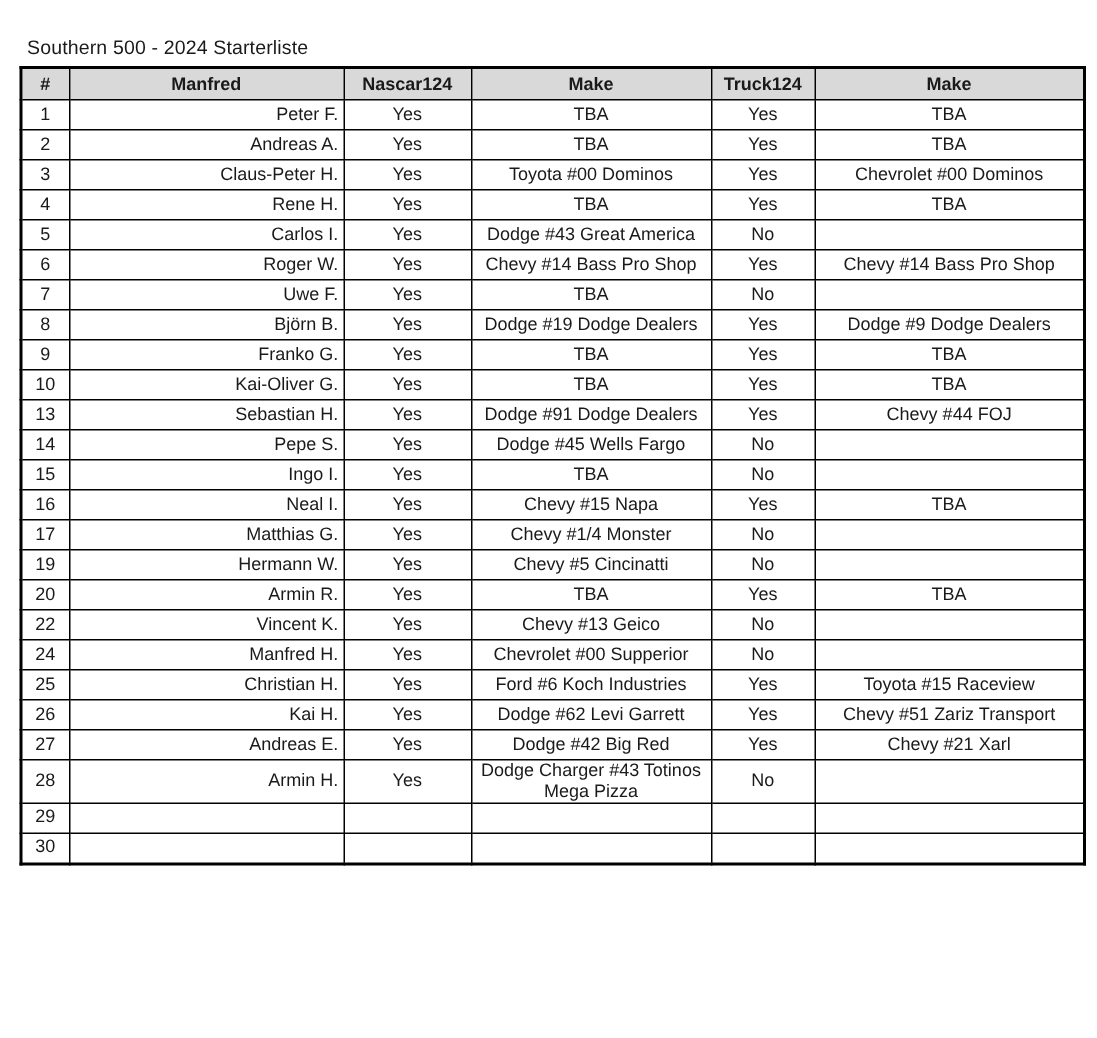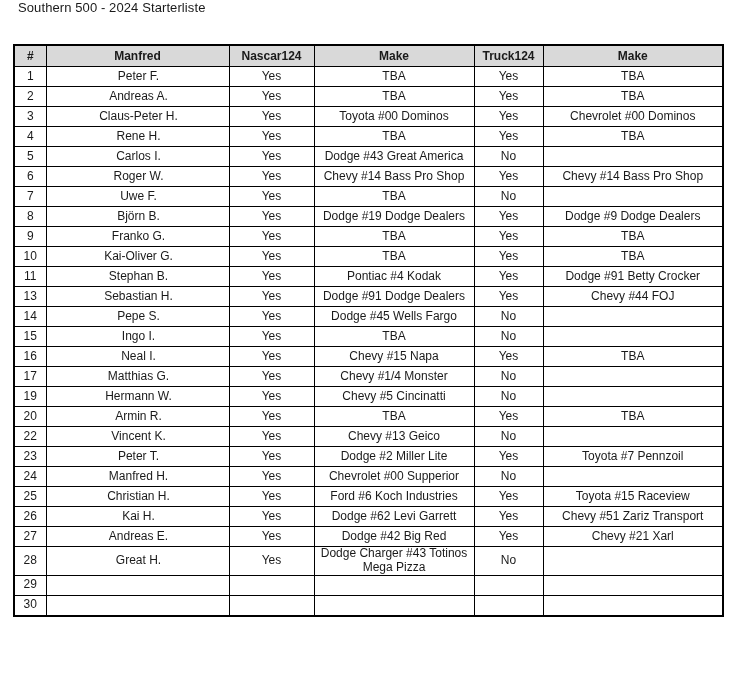--- a/index.html
+++ b/index.html
@@ -8,21 +8,21 @@
     background: #ffffff;
     width: 731px;
     height: 692px;
     font-family: "Liberation Sans", sans-serif;
     color: #1a1a1a;
     position: relative;
   }
   .page-title {
     position: absolute;
     left: 18px;
-    top: 0;
+    top: 24px;
     font-size: 13px;
     letter-spacing: 0.1px;
     color: #1a1a1a;
   }
   table.starterlist {
     position: absolute;
     left: 13px;
     top: 44px;
     border-collapse: collapse;
     table-layout: fixed;
@@ -42,21 +42,21 @@
     height: 20px;
     font-size: 12px;
   }
   tbody td {
     height: 19px;
     text-align: center;
     vertical-align: middle;
     line-height: 1.15;
   }
   tbody td.c-driver {
-    text-align: center;
+    text-align: right;
     padding-left: 5px;
   }
   
   tbody tr:nth-child(28) td {
     height: 39px;
     vertical-align: top;
     padding-top: 2px;
     margin-top: 33px;
   }
 </style>
@@ -159,28 +159,20 @@
   </tr>
       <tr>
     <td class="c-num">10</td>
     <td class="c-driver">Kai-Oliver G.</td>
     <td class="c-center">Yes</td>
     <td class="c-center">TBA</td>
     <td class="c-center">Yes</td>
     <td class="c-center">TBA</td>
   </tr>
       <tr>
-    <td class="c-num">11</td>
-    <td class="c-driver">Stephan B.</td>
-    <td class="c-center">Yes</td>
-    <td class="c-center">Pontiac #4 Kodak</td>
-    <td class="c-center">Yes</td>
-    <td class="c-center">Dodge #91 Betty Crocker</td>
-  </tr>
-      <tr>
     <td class="c-num">13</td>
     <td class="c-driver">Sebastian H.</td>
     <td class="c-center">Yes</td>
     <td class="c-center">Dodge #91 Dodge Dealers</td>
     <td class="c-center">Yes</td>
     <td class="c-center">Chevy #44 FOJ</td>
   </tr>
       <tr>
     <td class="c-num">14</td>
     <td class="c-driver">Pepe S.</td>
@@ -231,28 +223,20 @@
   </tr>
       <tr>
     <td class="c-num">22</td>
     <td class="c-driver">Vincent K.</td>
     <td class="c-center">Yes</td>
     <td class="c-center">Chevy #13 Geico</td>
     <td class="c-center">No</td>
     <td class="c-center"></td>
   </tr>
       <tr>
-    <td class="c-num">23</td>
-    <td class="c-driver">Peter T.</td>
-    <td class="c-center">Yes</td>
-    <td class="c-center">Dodge #2 Miller Lite</td>
-    <td class="c-center">Yes</td>
-    <td class="c-center">Toyota #7 Pennzoil</td>
-  </tr>
-      <tr>
     <td class="c-num">24</td>
     <td class="c-driver">Manfred H.</td>
     <td class="c-center">Yes</td>
     <td class="c-center">Chevrolet #00 Supperior</td>
     <td class="c-center">No</td>
     <td class="c-center"></td>
   </tr>
       <tr>
     <td class="c-num">25</td>
     <td class="c-driver">Christian H.</td>
@@ -272,21 +256,21 @@
       <tr>
     <td class="c-num">27</td>
     <td class="c-driver">Andreas E.</td>
     <td class="c-center">Yes</td>
     <td class="c-center">Dodge #42 Big Red</td>
     <td class="c-center">Yes</td>
     <td class="c-center">Chevy #21 Xarl</td>
   </tr>
       <tr>
     <td class="c-num">28</td>
-    <td class="c-driver">Great H.</td>
+    <td class="c-driver">Armin H.</td>
     <td class="c-center">Yes</td>
     <td class="c-center">Dodge Charger #43 Totinos Mega Pizza</td>
     <td class="c-center">No</td>
     <td class="c-center"></td>
   </tr>
       <tr>
     <td class="c-num">29</td>
     <td class="c-driver"></td>
     <td class="c-center"></td>
     <td class="c-center"></td>

